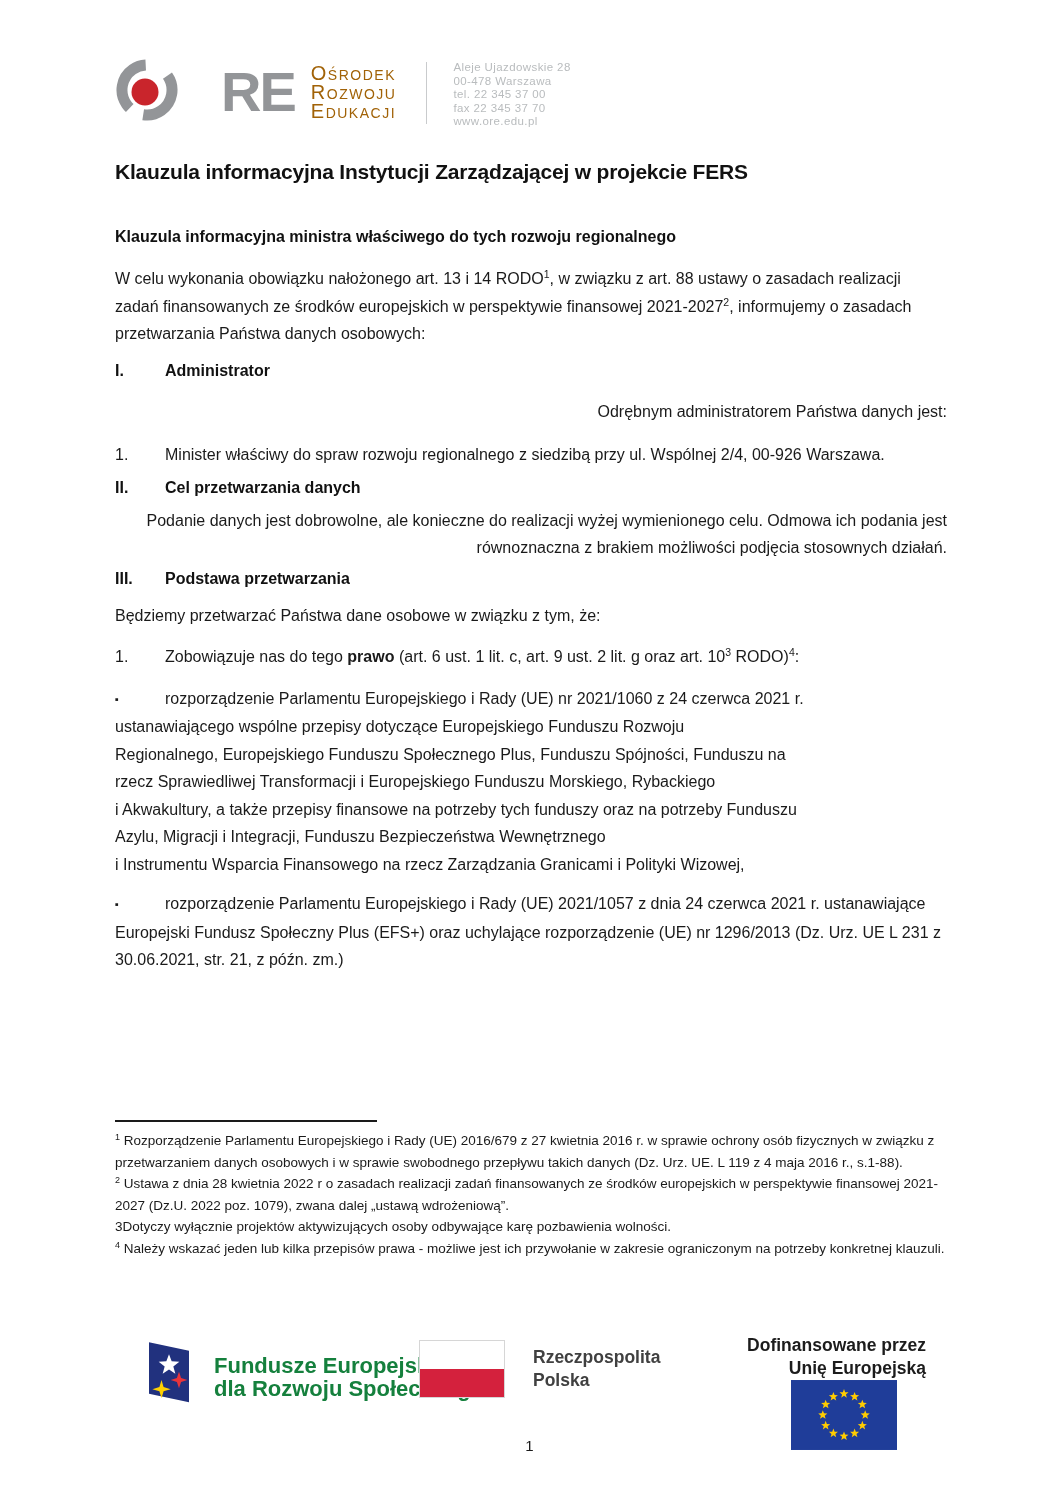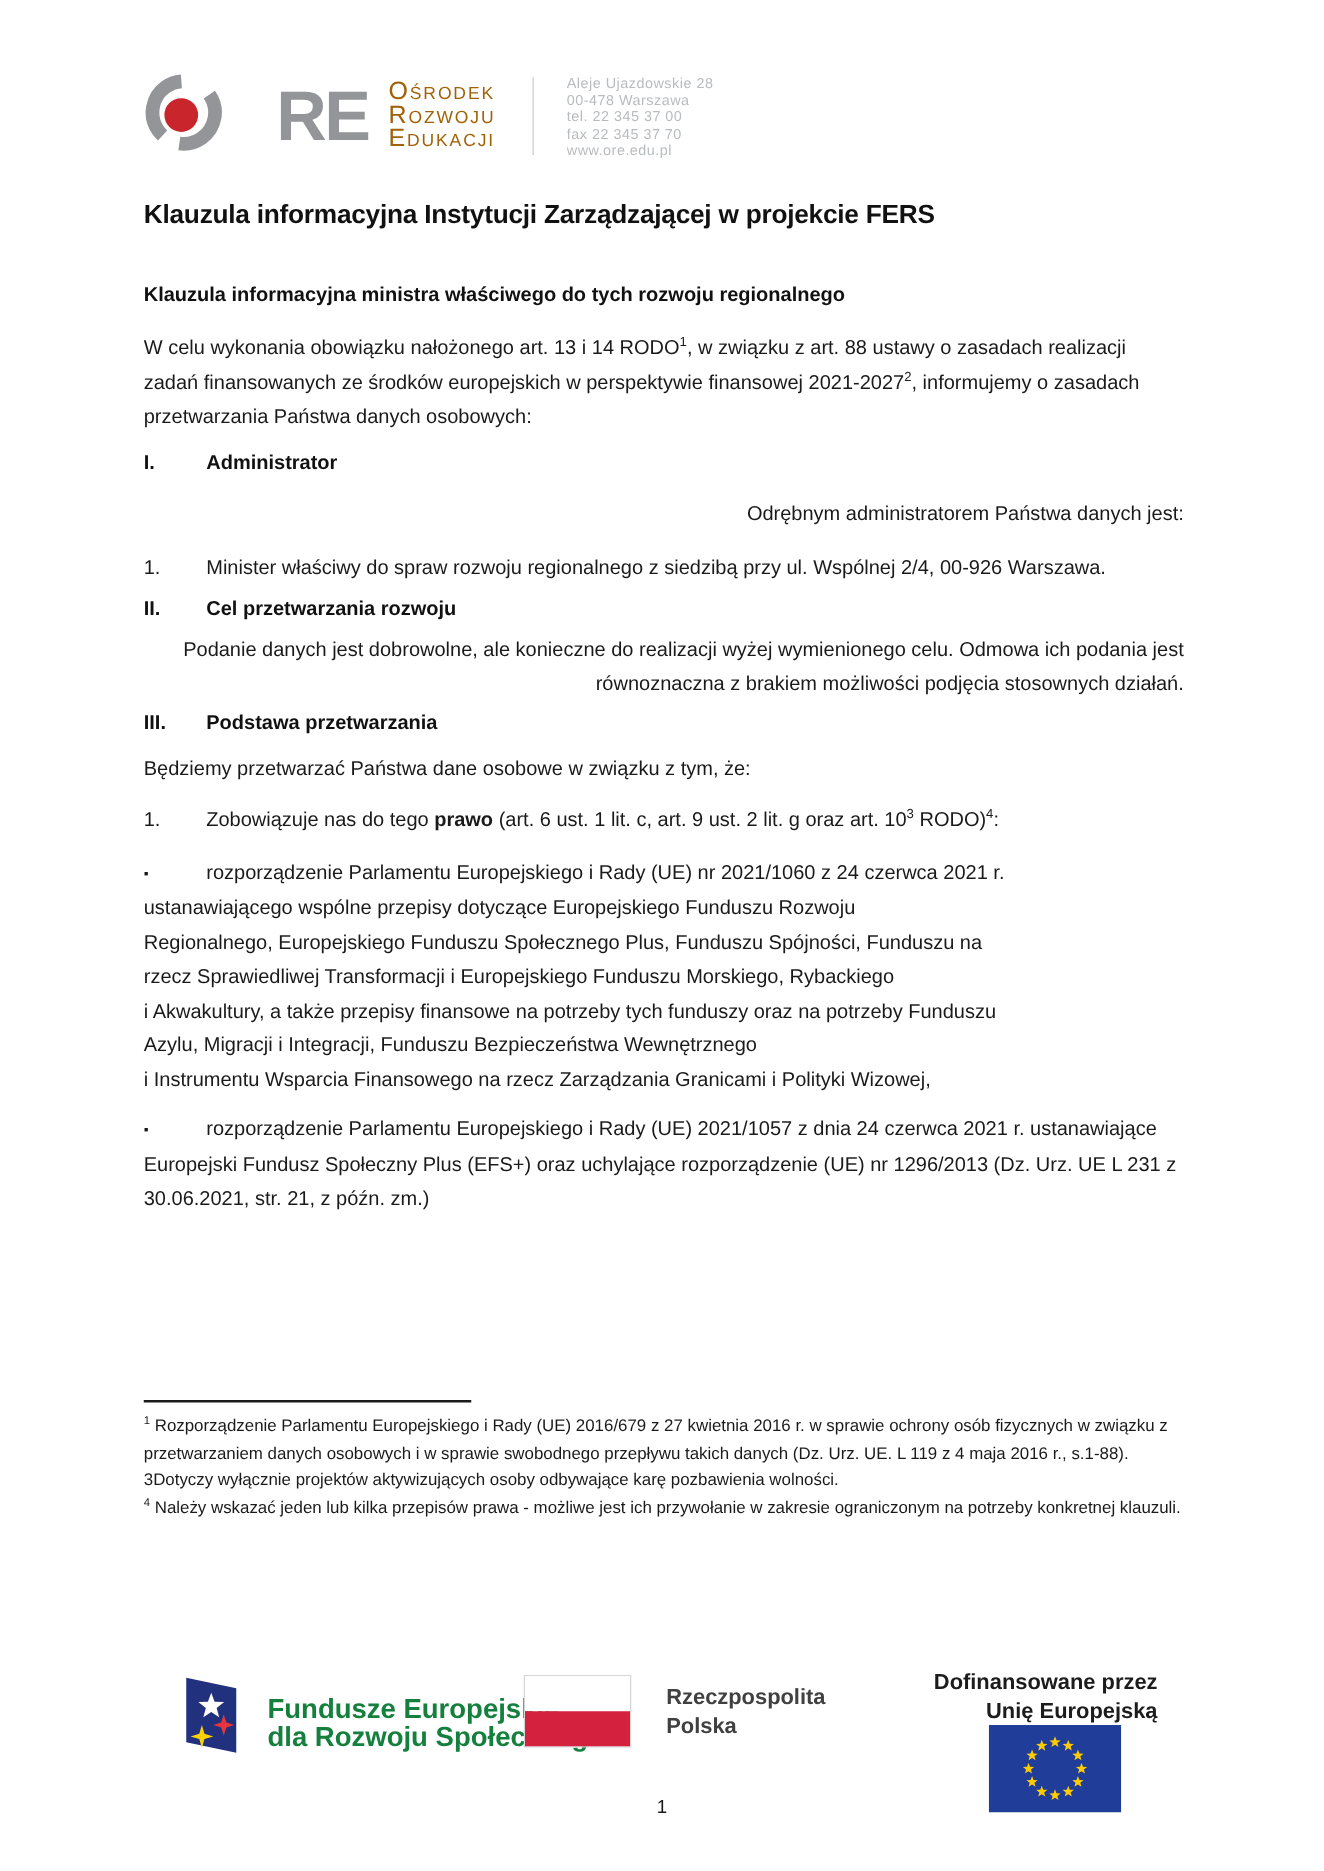--- a/index.html
+++ b/index.html
@@ -105,21 +105,21 @@
 
     <div class="sec-heading h1m">
       <span class="num">I.</span>
       <span>Administrator</span>
     </div>
     <p class="body mt18 p-ind">Odrębnym administratorem Państwa danych jest:</p>
     <p class="body mt16"><span class="marker">1.</span><span>Minister właściwy do spraw rozwoju regionalnego z siedzibą przy ul. Wspólnej 2/4, 00-926 Warszawa.</span></p>
 
     <div class="sec-heading h2m">
       <span class="num">II.</span>
-      <span>Cel przetwarzania rozwoju</span>
+      <span>Cel przetwarzania danych</span>
     </div>
     <p class="body mt10 p-ind">Podanie danych jest dobrowolne, ale konieczne do realizacji wyżej wymienionego celu. Odmowa ich podania jest równoznaczna z brakiem możliwości podjęcia stosownych działań.</p>
 
     <div class="sec-heading h3m">
       <span class="num">III.</span>
       <span>Podstawa przetwarzania</span>
     </div>
     <p class="body mt14">Będziemy przetwarzać Państwa dane osobowe w związku z tym, że:</p>
     <p class="body mt14"><span class="marker">1.</span><span>Zobowiązuje nas do tego </span><b>prawo</b><span> (art. 6 ust. 1 lit. c, art. 9 ust. 2 lit. g oraz art. 10</span><sup>3</sup><span> RODO)</span><sup>4</sup><span>:</span></p>
 
@@ -131,20 +131,21 @@
 Azylu, Migracji i Integracji, Funduszu Bezpieczeństwa Wewnętrznego
 i Instrumentu Wsparcia Finansowego na rzecz Zarządzania Granicami i Polityki Wizowej,</span></p>
 
     <p class="body mt12"><span class="bullet-marker">▪</span><span>rozporządzenie Parlamentu Europejskiego i Rady (UE) 2021/1057 z dnia 24 czerwca 2021 r. ustanawiające Europejski Fundusz Społeczny Plus (EFS+) oraz uchylające rozporządzenie (UE) nr 1296/2013 (Dz. Urz. UE L 231 z 30.06.2021, str. 21, z późn. zm.)</span></p>
 
   </div>
 
   <div class="footnotes">
     <div class="fn-sep"></div>
     <div class="footnote"><sup>1</sup><span> Rozporządzenie Parlamentu Europejskiego i Rady (UE) 2016/679 z 27 kwietnia 2016 r. w sprawie ochrony osób fizycznych w związku z przetwarzaniem danych osobowych i w sprawie swobodnego przepływu takich danych (Dz. Urz. UE. L 119 z 4 maja 2016 r., s.1-88).</span></div>
+    <div class="footnote"><sup>2</sup><span> Ustawa z dnia 28 kwietnia 2022 r o zasadach realizacji zadań finansowanych ze środków europejskich w perspektywie finansowej 2021-2027 (Dz.U. 2022 poz. 1079), zwana dalej „ustawą wdrożeniową”.</span></div>
     <div class="footnote"><sup></sup><span>3Dotyczy wyłącznie projektów aktywizujących osoby odbywające karę pozbawienia wolności.</span></div>
     <div class="footnote"><sup>4</sup><span> Należy wskazać jeden lub kilka przepisów prawa - możliwe jest ich przywołanie w zakresie ograniczonym na potrzeby konkretnej klauzuli.</span></div>
   </div>
 
   <div class="footer">
 
     <div class="fe-block">
       <span>
         <svg width="60" height="82" viewBox="0 0 72 84">
           <rect x="12" y="0" width="48" height="62" transform="skewY(12)" fill="#21317e"></rect>

